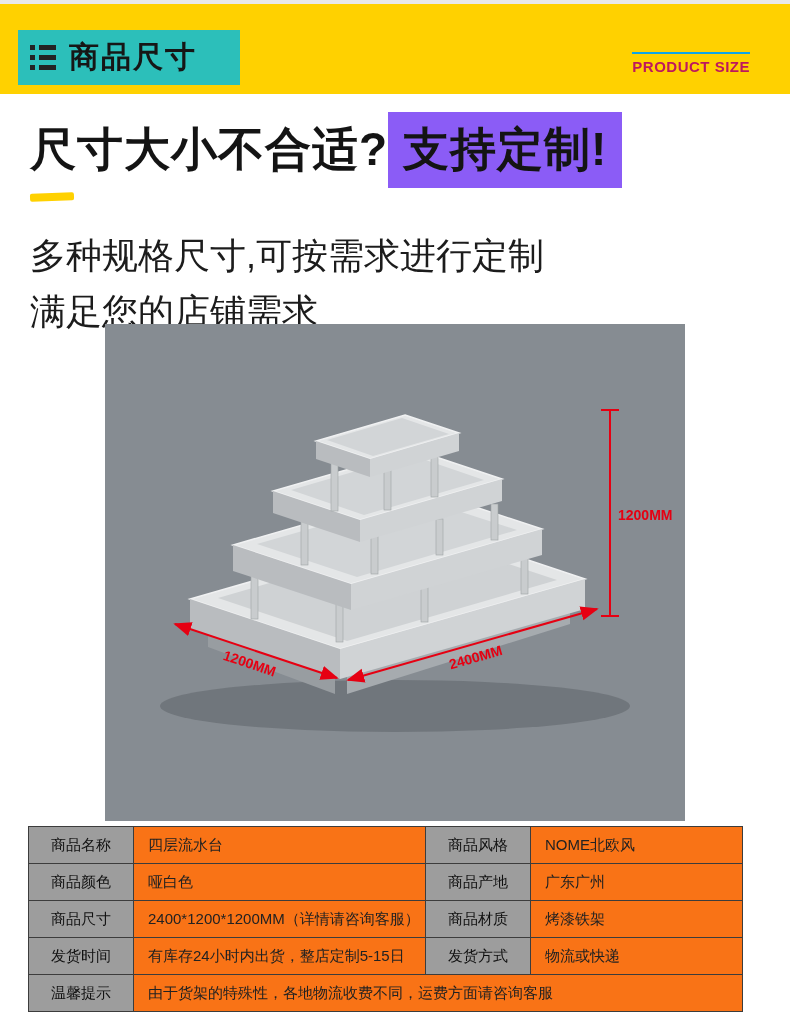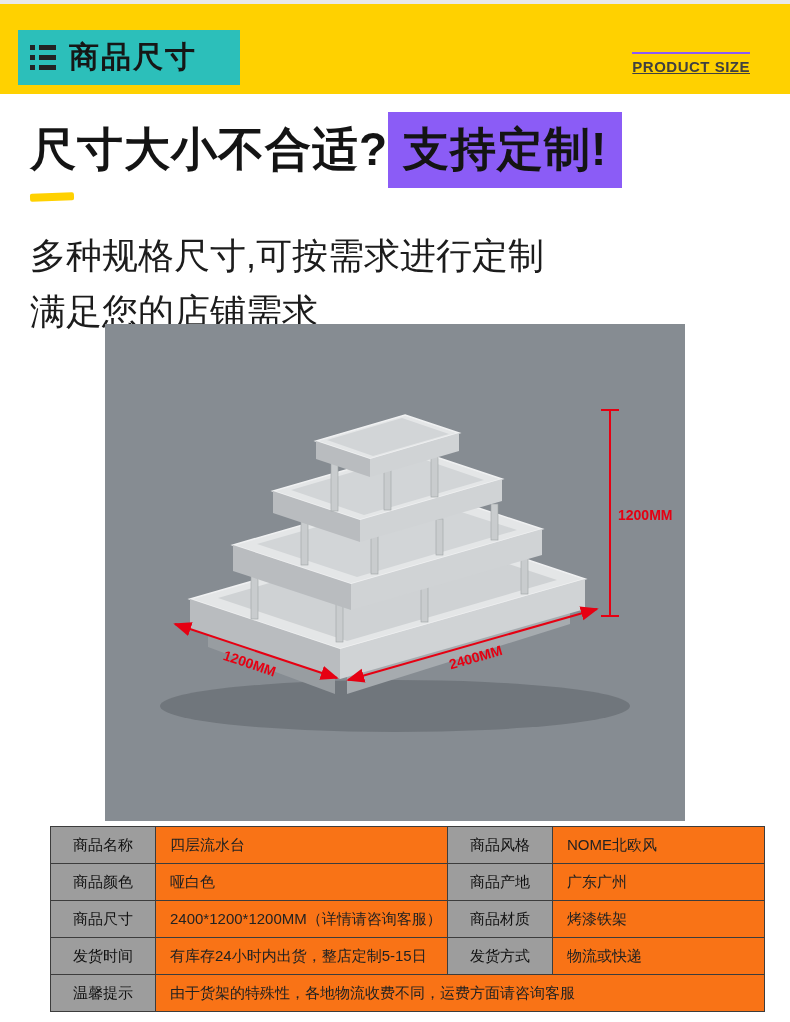--- a/index.html
+++ b/index.html
@@ -8,39 +8,39 @@
 
   
   .top-banner { position:absolute; left:0; top:0; width:790px; height:90px; background:#ffd100; }
   .title-chip { position:absolute; left:18px; top:26px; width:222px; height:55px; background:#2cbfba;
                 display:flex; align-items:center; gap:13px; padding-left:12px; }
   .menu-icon { display:flex; flex-direction:column; gap:5px; }
   .menu-icon .row { display:flex; gap:4px; align-items:center; }
   .menu-icon .dot { width:5px; height:5px; background:#232323; }
   .menu-icon .bar { width:17px; height:5px; background:#232323; }
   .title-text { font-size:30px; font-weight:700; color:#161616; letter-spacing:2px; }
-  .subtitle { position:absolute; right:40px; top:48px; font-size:15px; font-weight:600; color:#404040;
-              border-top:2px solid #8b5cf6; padding-top:4px; letter-spacing:0.5px;text-decoration:underline; }
+  .subtitle { position:absolute; right:40px; top:48px; font-size:15px; font-weight:600; color:#be185d;
+              border-top:2px solid #0ea5e9; padding-top:4px; letter-spacing:0.5px; }
 
   
   .hero-line { position:absolute; left:30px; top:108px; display:flex; align-items:center; }
   .hero-question { font-size:46px; font-weight:700; color:#141414; letter-spacing:1px; }
   .hero-highlight { font-size:46px; font-weight:700; color:#141414; background:#8b5cf6;
                     padding:7px 15px; letter-spacing:1px; }
   .accent-line { position:absolute; left:30px; top:189px; width:44px; height:8px; background:#ffd100;
                  border-radius:2px; transform:rotate(-2deg); }
   .hero-desc { position:absolute; left:30px; top:224px; font-size:36px; color:#1c1c1c; line-height:1.55; }
 
   
   .product-figure { position:absolute; left:105px; top:320px; width:580px; height:497px; background:#868C92; }
   .product-figure svg { display:block; }
   .dim-label { fill:#e60012; font-size:14px; font-weight:600; font-family:"Liberation Sans",sans-serif; }
 
   
-  .spec-table { position:absolute; left:50px; top:822px; width:714px; border-collapse:collapse;
+  .spec-table { position:absolute; left:28px; top:822px; width:714px; border-collapse:collapse;
                 table-layout:fixed; font-size:15px; }
   .spec-table td { border:1px solid #3c3c3c; height:37px; }
   .spec-table td.lab { background:#9d9d9d; color:#111111; text-align:center; font-weight:500; }
   .spec-table td.val { background:#f97316; color:#222222; padding-left:14px; }
 </style>
 </head>
 <body>
 
 <div class="page">
 

